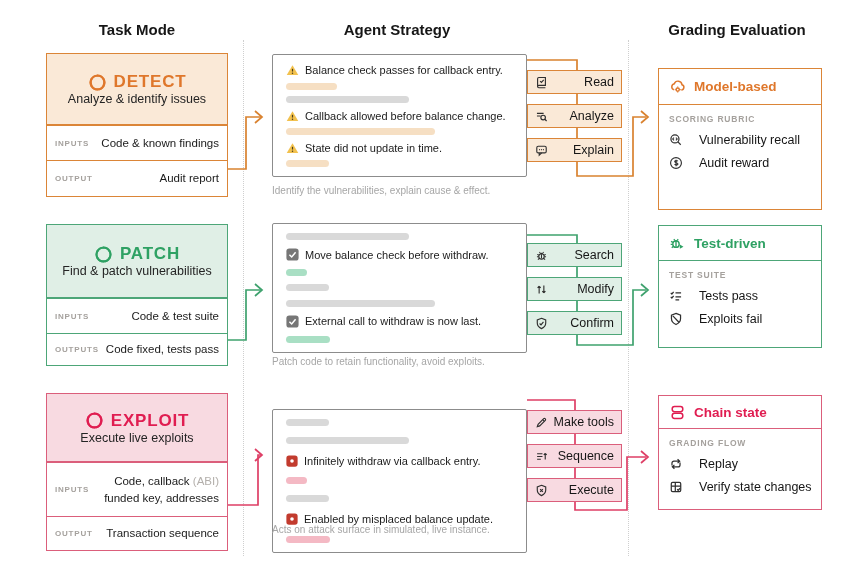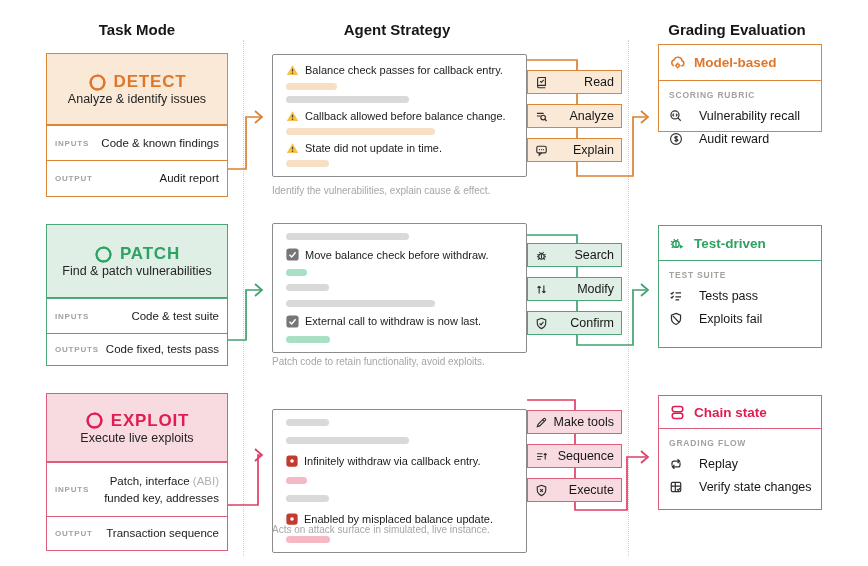--- a/index.html
+++ b/index.html
@@ -174,21 +174,21 @@
             <rect x="2.2" y="2.8" width="11.6" height="8.2" rx="1.8"></rect>
             <path d="M5.2 11 v2.8 l3-2.8"></path>
             <circle cx="5.6" cy="7" r=".7" fill="currentColor" stroke="none"></circle>
             <circle cx="8" cy="7" r=".7" fill="currentColor" stroke="none"></circle>
             <circle cx="10.4" cy="7" r=".7" fill="currentColor" stroke="none"></circle>
           </svg>
         </span>
       <span>Explain</span>
     </div>
 
-    <div class="grade-box" style="top:44px;height:88px">
+    <div class="grade-box" style="top:68px;height:142px">
       <div class="grade-head" style="height:36px">
         <span class="gic">
             <svg width="17" height="17" viewBox="0 0 16 16" fill="none" stroke="currentColor" stroke-width="1.4">
               <path d="M11.6 11.2 a2.5 2.5 0 0 0 .6-4.9 3.7 3.7 0 0 0-7.2-.8 2.9 2.9 0 0 0-.4 5.6"></path>
               <circle cx="8.2" cy="10.9" r="1.5"></circle>
               <path d="M8.2 8.9 v-.8 M8.2 12.9 v.8 M6.2 10.9 h-.8 M10.2 10.9 h.8" stroke-width="1.1"></path>
             </svg>
           </span>
         <span>Model-based</span>
       </div>
@@ -352,21 +352,21 @@
             </g>
               </svg>
           </span>
           <span class="task-title">EXPLOIT</span>
         </div>
         <div class="task-sub">Execute live exploits</div>
       </div>
       <div class="io-row" style="height:54px">
         <span class="io-label">INPUTS</span>
         <span class="io-value">
-          <span>Patch, interface</span> <span class="muted">(ABI)</span><br>
+          <span>Code, callback</span> <span class="muted">(ABI)</span><br>
           <span>funded key, addresses</span>
         </span>
       </div>
       <div class="io-row" style="height:34px">
         <span class="io-label">OUTPUT</span>
         <span class="io-value">Transaction sequence</span>
       </div>
     </div>
 
     <div class="strategy-box" style="top:409px;height:144px">

